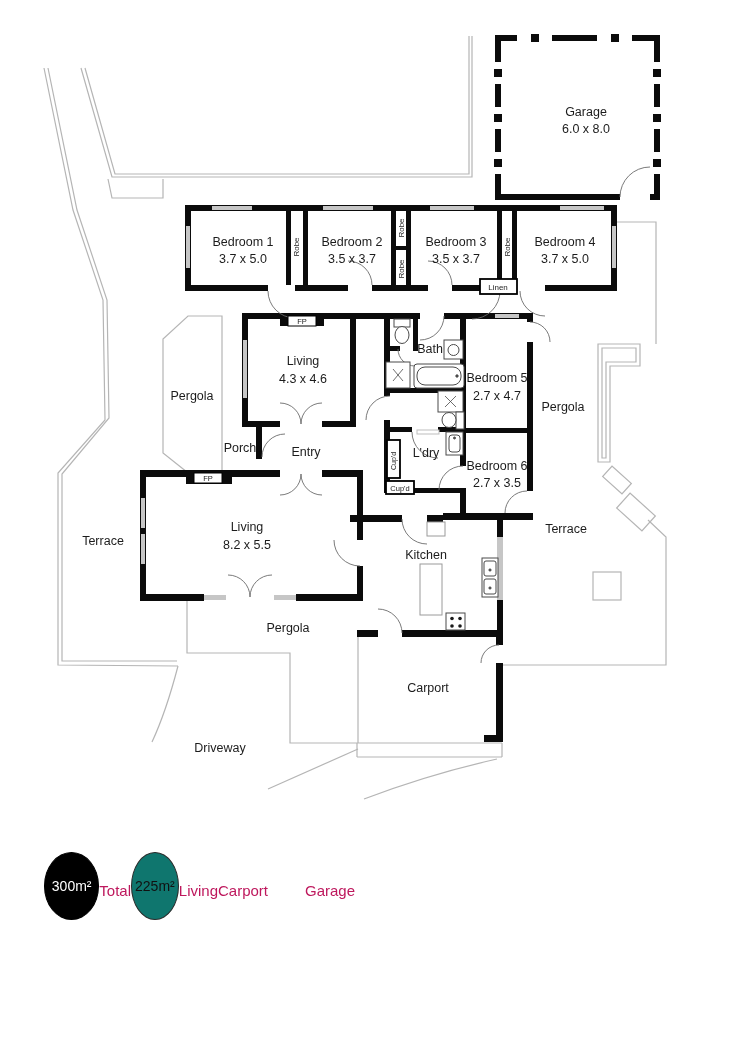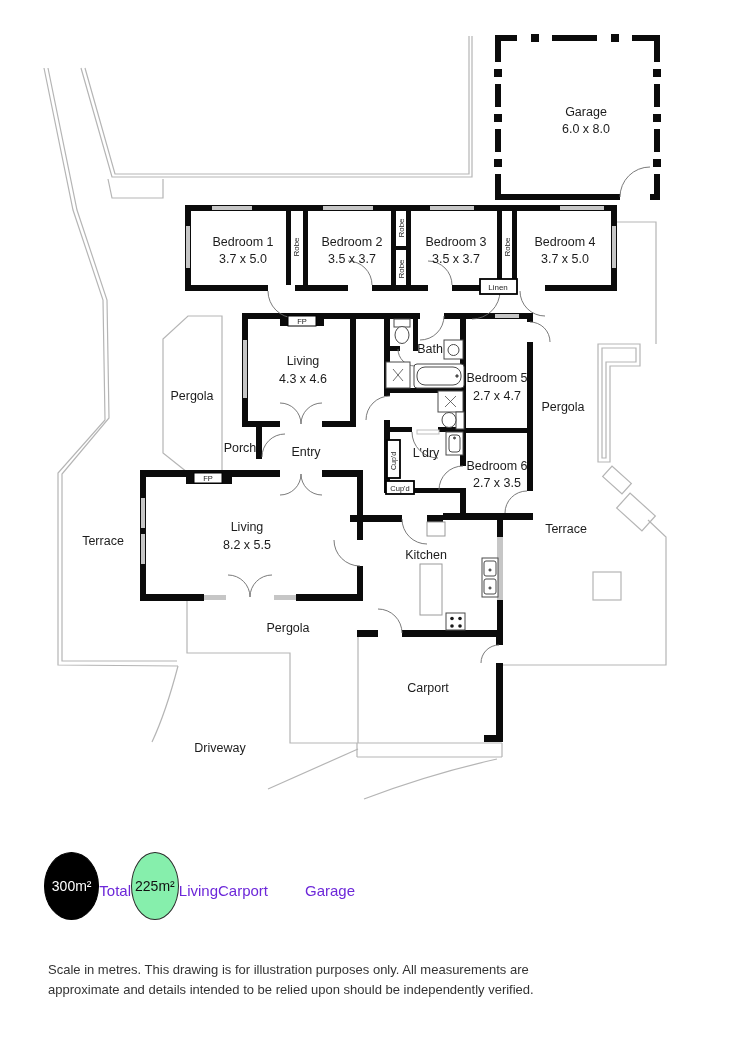--- a/index.html
+++ b/index.html
@@ -6,24 +6,24 @@
   #page{position:relative;width:750px;height:1061px;background:#fff;overflow:hidden;
         font-family:"Liberation Sans", sans-serif;color:#1f1f1f;}
   svg{position:absolute;left:0;top:0;}
   svg text{font-family:"Liberation Sans", sans-serif;fill:#1c1c1c;}
   .room-label{font-size:12.5px;}
   .tiny-label{font-size:8px;}
   .fp-label{font-size:7.5px;}
   .legend{position:absolute;left:44px;top:852px;display:flex;}
   .legend-item{width:87px;display:flex;flex-direction:row;align-items:center;}
   .legend-circle{width:68px;height:68px;border-radius:50%;border:1.6px solid #2b2b2b;
-    background:#86efac;display:flex;align-items:center;justify-content:center;
+    background:#0f766e;display:flex;align-items:center;justify-content:center;
     font-size:14px;color:#111;box-sizing:border-box;}
   .legend-item.filled .legend-circle{background:#000;border-color:#000;color:#fff;}
-  .legend-label{margin-top:9px;font-size:15px;color:#6d28d9;}
+  .legend-label{margin-top:9px;font-size:15px;color:#be185d;}
   .disclaimer{position:absolute;left:48px;top:960px;width:512px;
     font-size:13px;line-height:1.55;color:#333;}
 </style>
 </head>
 <body>
 
 <div id="page">
 
 <svg width="750" height="820" viewBox="0 0 750 820">
 
@@ -311,15 +311,14 @@
     <div class="legend-label">Living</div>
   </div>
   <div class="legend-item">
     <div class="legend-label">Carport</div>
   </div>
   <div class="legend-item">
     <div class="legend-label">Garage</div>
   </div>
 </div>
 
-<div class="disclaimer">Scale in metres. This drawing is for illustration purposes only. All measurements are approximate and details intended to be relied upon should be independently verified.</div>
 
 </div>
 
 </body></html>

